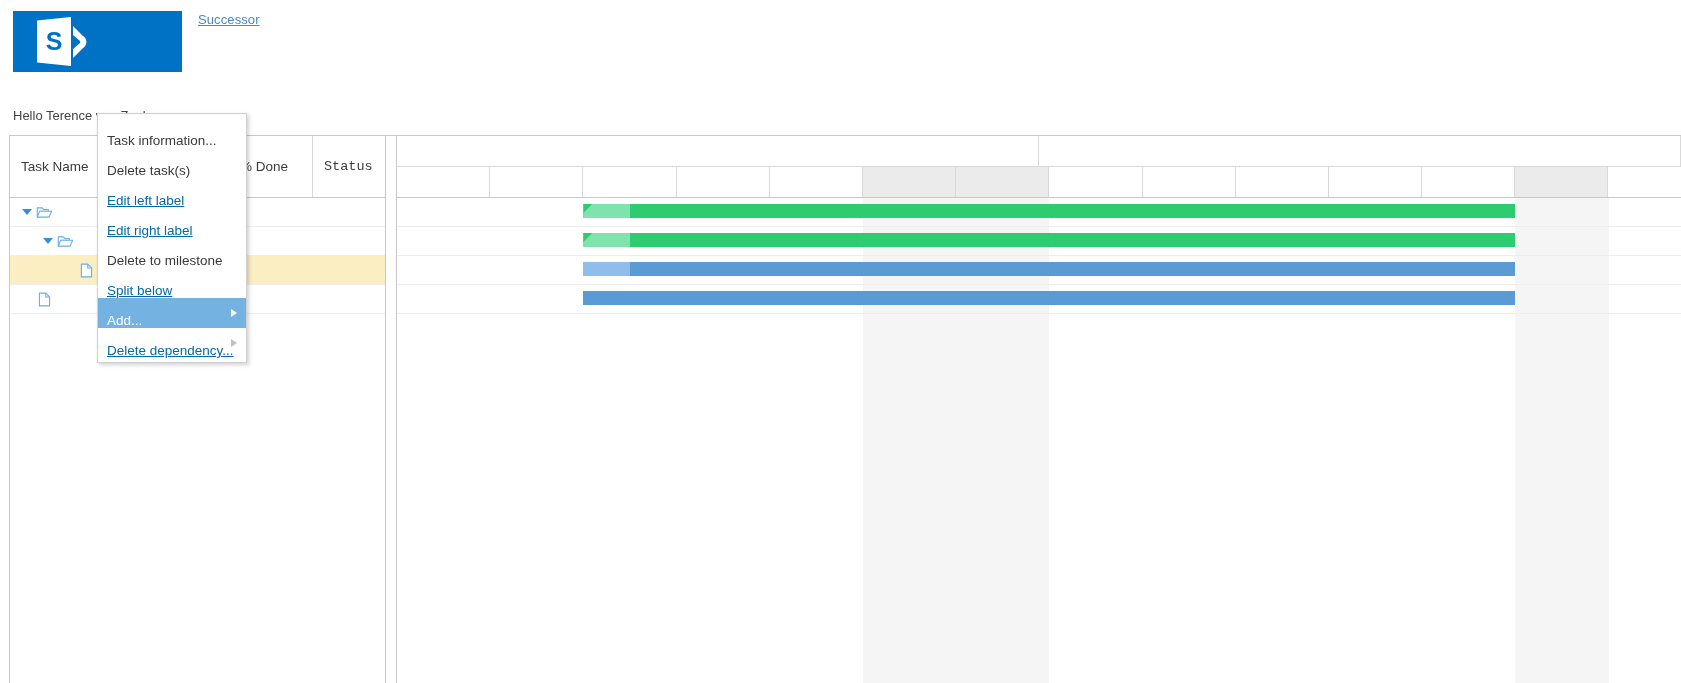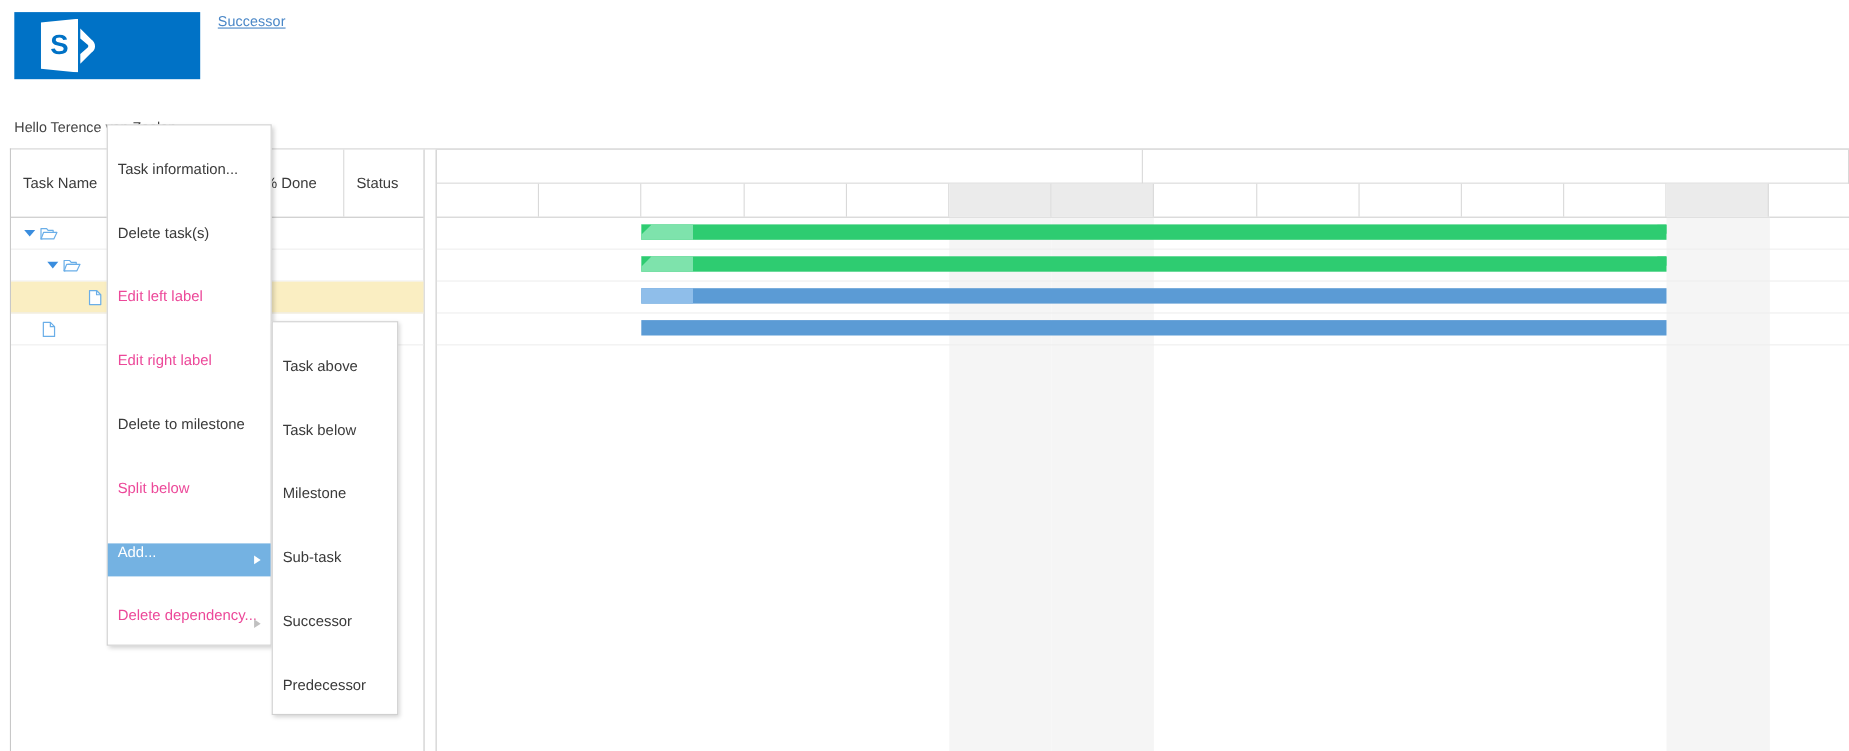--- a/index.html
+++ b/index.html
@@ -61,21 +61,21 @@
 
   
   .grid-head { display: flex; height: 62px; border-bottom: 1px solid #c8c8c8; }
   .gh-cell {
     display: flex; align-items: center;
     font-size: 13.5px; color: #3b3b3b;
     padding-left: 11px;
     border-right: 1px solid #d9d9d9;
     height: 100%;
   }
-  .gh-cell.last { border-right: none; }
+  .gh-cell.last { border-right: none; font-family: Liberation Mono, monospace; }
   .gh-name  { width: 213px; }
   .gh-done  { width: 90px; justify-content: flex-end; padding-right: 24px; padding-left:0; }
   .gh-status{ width: 72px; }
 
   .grid-body { position: relative; }
   .trow {
     display: flex; height: 29px; align-items: center;
     border-bottom: 1px solid #eeeeee;
     font-size: 13px; color: #5a5a5a;
   }
@@ -129,26 +129,26 @@
   
   .ctx {
     position: absolute;
     background: #ffffff;
     border: 1px solid #d0d0d0;
     box-shadow: 2px 2px 4px rgba(0,0,0,0.18);
     padding: 4px 0;
     z-index: 40;
   }
   .ctx-item {
-    height: 30px; display: flex; align-items: flex-start;
+    height: 30px; display: flex; align-items: flex-end;
     padding: 0 10px 0 9px;
     font-size: 13.5px; color: #3a3a3a;
-    white-space: nowrap; position: relative; margin-top: 28px;
-  }
-  .ctx-item.disabled { color: #ec4899; }
+    white-space: nowrap; position: relative;
+  }
+  .ctx-item.disabled { color: #0369a1; text-decoration: underline; }
   .ctx-item.hl { background: #74b2e2; color: #ffffff; }
   .ctx-arrow {
     position: absolute; right: 9px; top: 50%; margin-top: -4px;
     width: 0; height: 0;
     border-top: 4px solid transparent;
     border-bottom: 4px solid transparent;
     border-left: 6px solid #3a3a3a;
   }
   .ctx-item.hl .ctx-arrow { border-left-color: #ffffff; }
   .ctx-item.disabled .ctx-arrow { border-left-color: #c0c0c0; }
@@ -310,34 +310,14 @@
       </div>
       <div class="ctx-item hl">
         <span>Add...</span>
         <span class="ctx-arrow"></span>
       </div>
       <div class="ctx-item disabled">
         <span>Delete dependency...</span>
         <span class="ctx-arrow"></span>
       </div>
     </div>
-  <div class="ctx" id="ctx-sub">
-      <div class="ctx-item">
-        <span>Task above</span>
-      </div>
-      <div class="ctx-item">
-        <span>Task below</span>
-      </div>
-      <div class="ctx-item">
-        <span>Milestone</span>
-      </div>
-      <div class="ctx-item">
-        <span>Sub-task</span>
-      </div>
-      <div class="ctx-item">
-        <span>Successor</span>
-      </div>
-      <div class="ctx-item">
-        <span>Predecessor</span>
-      </div>
-    </div>
 
 </div>
 
 </body></html>

